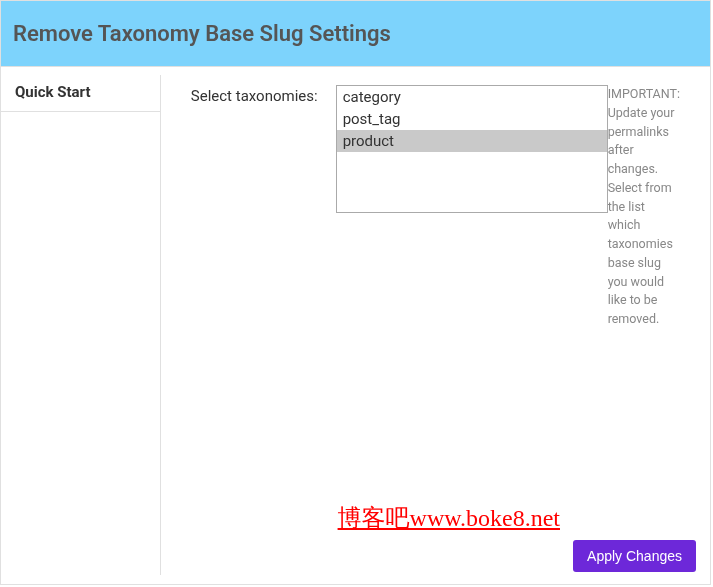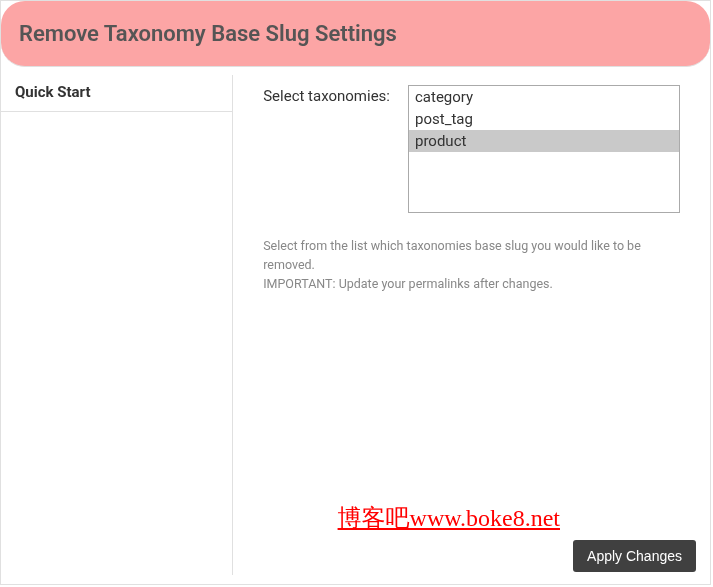--- a/index.html
+++ b/index.html
@@ -15,24 +15,23 @@
       overflow: hidden;
     }
     .outer-container {
       border: 1px solid #e0e0e0;
       width: 711px;
       height: 585px;
       display: flex;
       flex-direction: column;
     }
     .header {
-      background: #fca5a5;
-      padding: 20px 18px;
+      background: #7dd3fc;
+      padding: 20px 12px;
       border-bottom: 1px solid #e0e0e0;
-      border-radius: 24px;
     }
     .header h1 {
       color: #555;
       font-size: 22px;
       font-weight: 600;
     }
     .content-area {
       flex: 1;
       display: flex;
       position: relative;
@@ -50,21 +49,22 @@
     }
     .sidebar-empty {
       border-top: 1px solid #e0e0e0;
       border-right: 1px solid #e0e0e0;
       height: 464px;
     }
     .main-col {
       flex: 1;
       padding: 18px 30px 10px 30px;
       display: flex;
-      flex-direction: column;
+      flex-direction: row;
+      justify-content: flex-end;
     }
     .form-row {
       display: flex;
       gap: 18px;
       margin-bottom: 24px;
     }
     .form-label {
       color: #333;
       font-size: 15px;
       padding-top: 2px;
@@ -107,21 +107,21 @@
       font-size: 24px;
       font-family: "SimSun", "Songti SC", serif;
       letter-spacing: 0px;
       pointer-events: none;
       text-decoration: underline;
     }
     .apply-button {
       position: absolute;
       right: 14px;
       bottom: 12px;
-      background: #404040;
+      background: #6d28d9;
       color: #fff;
       border: none;
       border-radius: 3px;
       padding: 8px 14px;
       font-size: 14px;
       cursor: pointer;
     }
   </style>
 </head>
 <body>
@@ -140,20 +140,20 @@
         <div class="form-label">Select taxonomies:</div>
         <div class="select-wrapper">
           <select multiple="" class="select-multiple" size="6">
             <option>category</option>
             <option>post_tag</option>
             <option data-sel="1">product</option>
           </select>
         </div>
       </div>
       <div class="help-text">
+        <div>IMPORTANT: Update your permalinks after changes.</div>
         <div>Select from the list which taxonomies base slug you would like to be removed.</div>
-        <div>IMPORTANT: Update your permalinks after changes.</div>
       </div>
     </div>
     <div class="watermark">博客吧www.boke8.net</div>
     <button class="apply-button">Apply Changes</button>
   </div>
 </div>
 
 </body></html>

